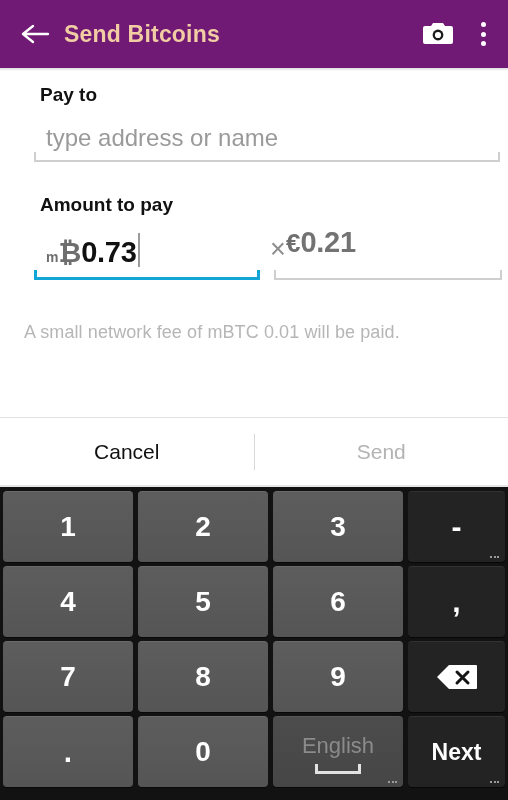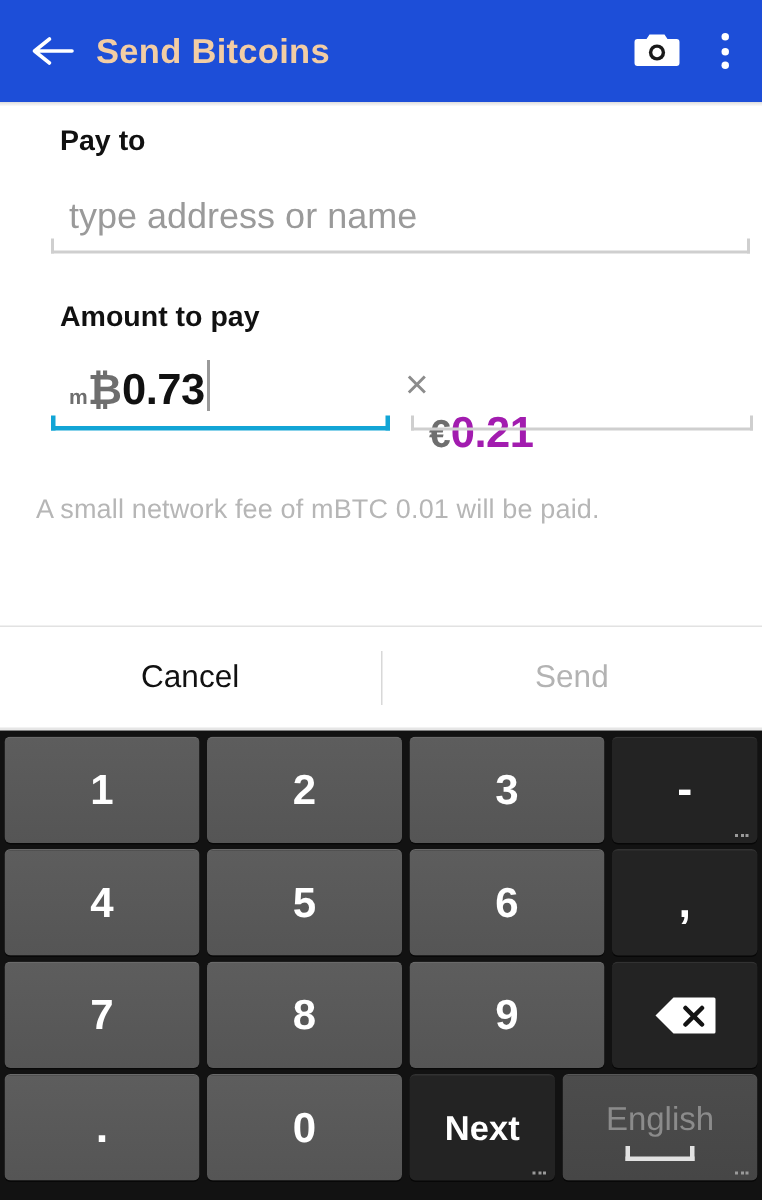--- a/index.html
+++ b/index.html
@@ -7,21 +7,21 @@
     width: 508px; height: 800px;
     background: #ffffff;
     font-family: "Liberation Sans", sans-serif;
     overflow: hidden;
   }
   #app { position: relative; width: 508px; height: 800px; background: #fff; }
 
   
   .appbar {
     position: absolute; top: 0; left: 0; width: 508px; height: 68px;
-    background: #1d4ed8;
+    background: #701a75;
     display: flex; align-items: center; padding: 0 18px;
   }
   .back-icon {
     width: 34px; height: 34px; flex: 0 0 auto;
     display: flex; align-items: center; justify-content: center;
     margin-right: 12px;
   }
   .appbar-title {
     font-size: 23px; font-weight: bold; letter-spacing: .2px;
     color: #f2cda4; flex: 1 1 auto; white-space: nowrap;
@@ -42,21 +42,21 @@
   .form { position: absolute; top: 71px; left: 12px; width: 508px; }
   .field-label {
     font-size: 19px; font-weight: bold; color: #111;
     padding-left: 28px;
   }
   .payto-label { padding-top: 13px; }
   .amount-label { padding-top: 32px; }
 
   .underline-field {
     position: relative;
-    margin: 19px 0 0 22px;
+    margin: 12px 0 0 22px;
     height: 44px;
   }
   .underline-field .ul-text {
     font-size: 24px; color: #9a9a9a; padding-left: 12px; line-height: 40px;
     white-space: nowrap;
   }
   .ul-line {
     position: absolute; left: 0; bottom: 0; height: 10px;
     border-left: 2px solid #cfcfcf; border-right: 2px solid #cfcfcf;
     border-bottom: 2px solid #cfcfcf;
@@ -72,21 +72,21 @@
   .amt-box { position: relative; height: 52px; }
   .btc-box { margin-left: 22px; width: 226px; }
   .eur-box { margin-left: 14px; width: 228px; }
   .amt-inner {
     display: flex; align-items: baseline; padding-left: 12px; height: 44px;
   }
   .unit-m { font-size: 14px; font-weight: bold; color: #6e6e6e; }
   .unit-btc { font-size: 28px; font-weight: bold; color: #6e6e6e; line-height: 1; }
   .unit-eur { font-size: 26px; font-weight: bold; color: #6e6e6e; line-height: 1; }
   .amt-val { font-size: 29px; font-weight: bold; color: #111; line-height: 1; letter-spacing: -.3px; }
-  .amt-val.muted { color: #a21caf; margin-top: 40px; }
+  .amt-val.muted { color: #737373; }
   .caret {
     display: inline-block; width: 2px; height: 34px; background: #9a9a9a;
     margin-left: 1px; position: relative; top: 5px;
   }
   .ul-line-active {
     position: absolute; left: 0; bottom: 0; width: 226px; height: 10px;
     border-left: 3px solid #12a5d6; border-right: 3px solid #12a5d6;
     border-bottom: 3px solid #12a5d6;
   }
   .eur-box .ul-line { width: 228px; }
@@ -309,33 +309,33 @@
       </div>
     </div>
 
     <div class="kb-row">
       <div class="key num dot-key">
         <span>.</span>
       </div>
       <div class="key num">
         <span>0</span>
       </div>
-      <div class="key fn next-key">
-        <span>Next</span>
-        <span class="lp-dots">
-            <i></i>
-            <i></i>
-            <i></i>
-          </span>
-      </div>
       <div class="key space">
         <span class="space-label">English</span>
         <span class="space-mark"></span>
         <span class="lp-dots">
             <i></i>
             <i></i>
             <i></i>
           </span>
       </div>
+      <div class="key fn next-key">
+        <span>Next</span>
+        <span class="lp-dots">
+            <i></i>
+            <i></i>
+            <i></i>
+          </span>
+      </div>
     </div>
 
   </div>
 </div>
 
 </body></html>

